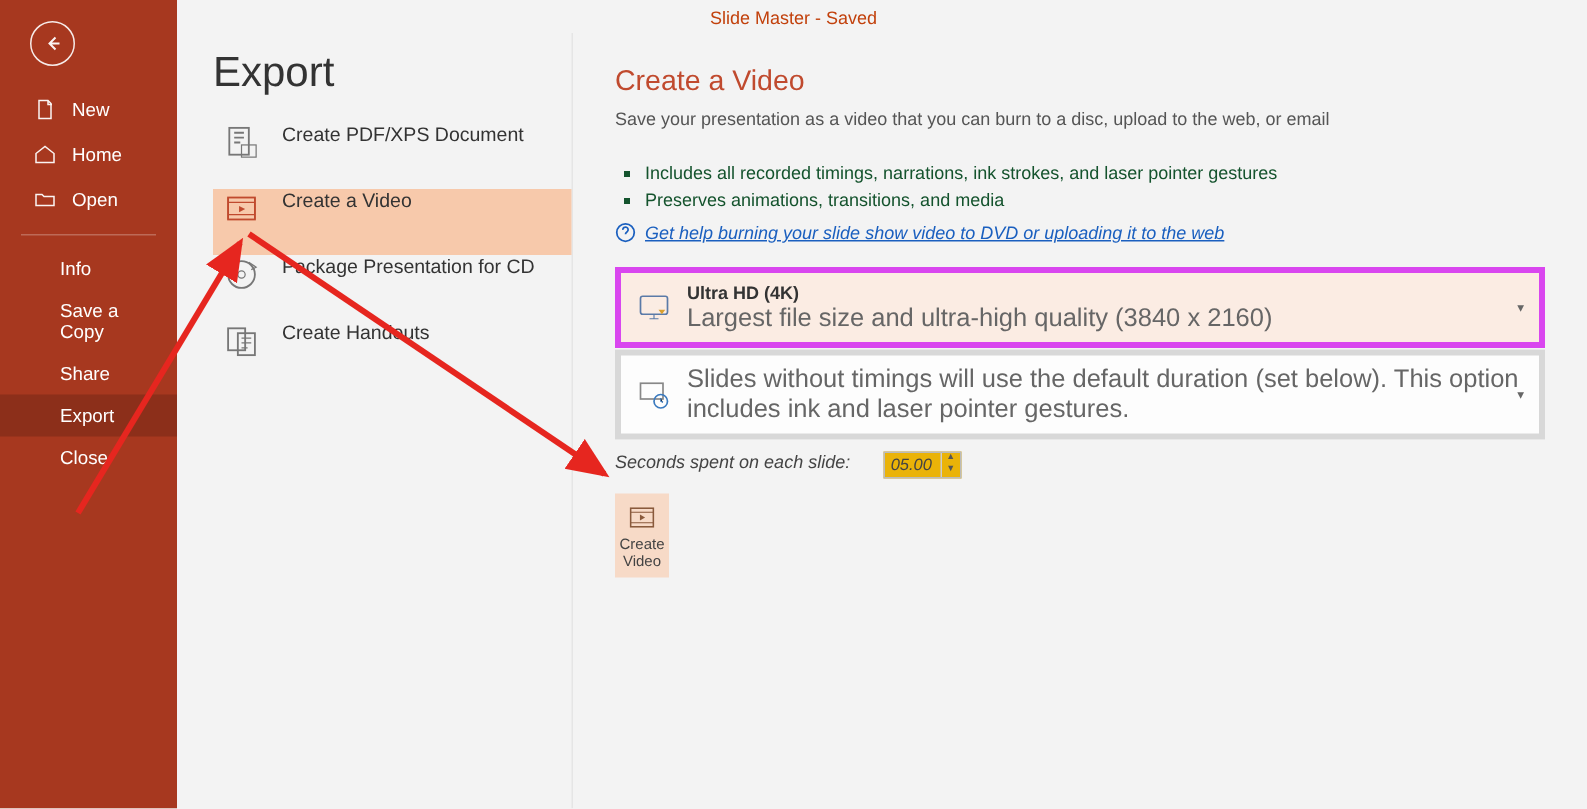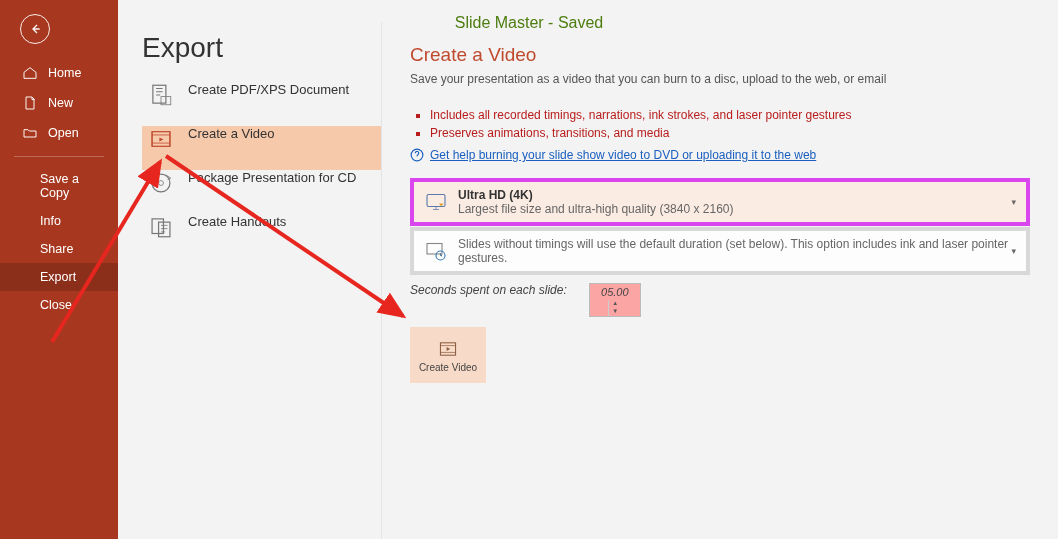--- a/index.html
+++ b/index.html
@@ -1,88 +1,88 @@
 <!DOCTYPE html>
 <html><head>
 <meta charset="utf-8">
 <style>
 * { margin: 0; padding: 0; box-sizing: border-box; font-family: "Segoe UI", sans-serif; }
 body { width: 1058px; height: 539px; background: #f3f3f3; overflow: hidden; position: relative; }
-.titlebar { position: absolute; top: 12px; left: 0; right: 0; height: 22px; text-align: center; font-size: 16px; color: #4d7c0f; line-height: 22px; }
+.titlebar { position: absolute; top: 1px; left: 0; right: 0; height: 22px; text-align: center; font-size: 12px; color: #c2410c; line-height: 22px; }
 .sidebar { position: absolute; left: 0; top: 0; bottom: 0; width: 118px; background: #a7381f; color: #fff; font-size: 12.5px; padding-top: 14px; }
 .back-btn { width: 30px; height: 30px; border: 1.5px solid rgba(255,255,255,.9); border-radius: 50%; margin: 0 0 14px 20px; display: flex; align-items: center; justify-content: center; cursor: pointer; }
 .sb-item { display: flex; align-items: center; gap: 10px; padding: 7px 14px 7px 22px; cursor: pointer; }
 .sb-item.sub { padding-left: 40px; }
 .sb-item.sel { background: #8c2f1a; }
 .sb-sep { height: 1px; background: rgba(255,255,255,.25); margin: 8px 14px; }
 .sb-icon { width: 16px; height: 16px; opacity: .95; flex-shrink: 0; }
 .main { position: absolute; left: 118px; right: 0; top: 22px; bottom: 0; display: flex; }
 .col1 { width: 264px; padding: 10px 0 0 24px; border-right: 1px solid #e5e5e5; }
 .h1 { font-size: 28px; font-weight: 300; color: #333; margin-bottom: 18px; }
 .exp-item { display: flex; gap: 14px; height: 44px; padding-left: 6px; cursor: pointer; font-size: 13px; color: #333; }
 .exp-item.sel { background: #f7c9ab; }
 .exp-icon { width: 26px; height: 26px; color: #666; flex-shrink: 0; }
 .col2 { flex: 1; padding: 22px 28px 0 28px; font-size: 12px; color: #444; }
 .h2 { font-size: 19px; color: #c04a2e; font-weight: 400; margin-bottom: 6px; }
 .subtext { font-size: 12px; color: #555; margin-bottom: 20px; }
 .bullets { margin: 2px 0 6px 20px; }
-.bullets li { list-style: square; font-size: 12px; color: #b91c1c; padding: 2px 0; }
-.helprow { display: flex; align-items: center; gap: 6px; margin: 6px 0 16px 0; }
+.bullets li { list-style: square; font-size: 12px; color: #14532d; padding: 2px 0; }
+.helprow { display: flex; align-items: center; gap: 6px; margin: 6px 0 16px 0; font-style: italic; }
 .helplink { color: #1a5fbf; text-decoration: underline; font-size: 12px; cursor: pointer; }
 .dd { border: 4px solid #d946ef; background: #fbece3; display: flex; align-items: center; padding: 6px 10px; margin-bottom: 1px; cursor: pointer; position: relative; }
 .dd2 { background: #fdfdfd; border-color: #d8d8d8; }
 .dd-icon { width: 24px; height: 24px; margin-right: 10px; flex-shrink: 0; }
 .dd-text b { font-size: 12px; font-weight: 600; color: #333; display: block; }
-.dd-text span { font-size: 12px; color: #666; }
+.dd-text span { font-size: 17px; color: #666; }
 .dd-caret { position: absolute; right: 10px; top: 50%; transform: translateY(-50%); font-size: 9px; color: #666; }
 .slide-dur { display: flex; align-items: flex-start; gap: 22px; margin-top: 8px; font-size: 12px; font-style: italic; }
-.spinner { width: 52px; border: 1px solid #bbb; background: #fca5a5; font-size: 11px; display: flex; align-items: center; flex-direction: column; }
+.spinner { width: 52px; border: 1px solid #bbb; background: #eab308; font-size: 11px; display: flex; align-items: center; }
 .spinner span { flex: 1; padding: 2px 4px; }
 .spin-btns { display: flex; flex-direction: column; border-left: 1px solid #ccc; }
 .spin-btns div { width: 12px; height: 8px; font-size: 6px; line-height: 7px; text-align: center; color: #555; cursor: pointer; }
-.create-btn { margin-top: 10px; width: 76px; height: 56px; background: #f7dac7; display: flex; flex-direction: column; align-items: center; justify-content: center; gap: 2px; cursor: pointer; font-size: 10px; color: #444; text-align: center; line-height: 1.1; }
+.create-btn { margin-top: 10px; width: 36px; height: 56px; background: #f7dac7; display: flex; flex-direction: column; align-items: center; justify-content: center; gap: 2px; cursor: pointer; font-size: 10px; color: #444; text-align: center; line-height: 1.1; }
 .create-btn .ic { width: 22px; height: 22px; }
 svg { display: block; }
 .arrow { position: absolute; pointer-events: none; z-index: 10; }
 </style>
 </head>
 <body>
 
 <div class="titlebar">Slide Master  -  Saved</div>
 
 <div class="sidebar">
   <div class="back-btn">
     <svg class="sb-icon" viewBox="0 0 24 24">
         <path fill="none" stroke="#fff" stroke-width="2" d="M15 6l-6 6 6 6M9 12h10"></path>
       </svg>
   </div>
   <div class="sb-item">
     <svg class="sb-icon" viewBox="0 0 24 24">
+        <path fill="none" stroke="#fff" stroke-width="1.5" d="M6 3h9l3 3v15H6zM15 3v4h4"></path>
+      </svg>
+    <span>New</span>
+  </div>
+  <div class="sb-item">
+    <svg class="sb-icon" viewBox="0 0 24 24">
         <path fill="none" stroke="#fff" stroke-width="1.5" d="M3 11l9-7 9 7v9H3z"></path>
       </svg>
     <span>Home</span>
   </div>
   <div class="sb-item">
     <svg class="sb-icon" viewBox="0 0 24 24">
-        <path fill="none" stroke="#fff" stroke-width="1.5" d="M6 3h9l3 3v15H6zM15 3v4h4"></path>
-      </svg>
-    <span>New</span>
-  </div>
-  <div class="sb-item">
-    <svg class="sb-icon" viewBox="0 0 24 24">
         <path fill="none" stroke="#fff" stroke-width="1.5" d="M3 7h6l2 2h10v9H3z"></path>
       </svg>
     <span>Open</span>
   </div>
   <div class="sb-sep"></div>
   <div class="sb-item sub">
+      <span>Info</span>
+    </div>
+  <div class="sb-item sub">
       <span>Save a Copy</span>
-    </div>
-  <div class="sb-item sub">
-      <span>Info</span>
     </div>
   <div class="sb-item sub">
       <span>Share</span>
     </div>
   <div class="sb-item sub sel">
       <span>Export</span>
     </div>
   <div class="sb-item sub">
       <span>Close</span>
     </div>

